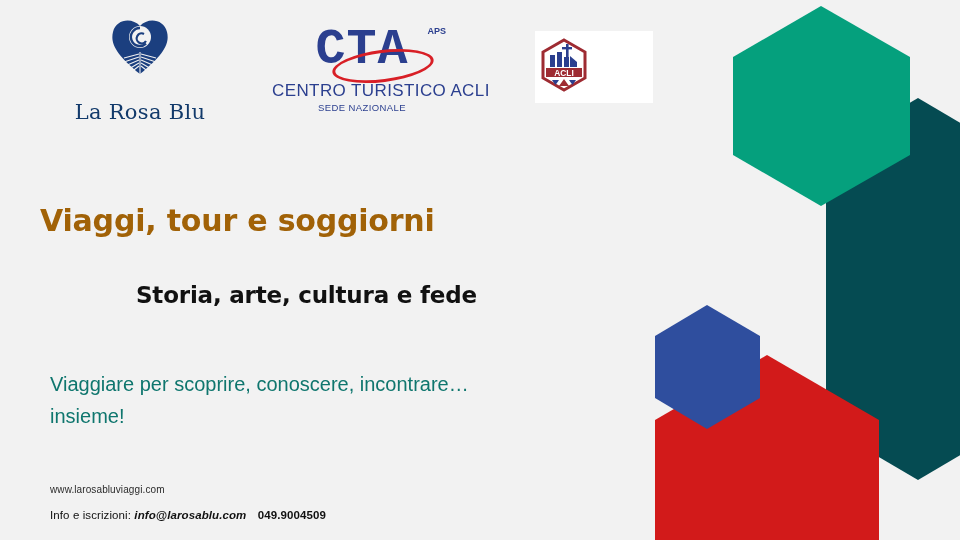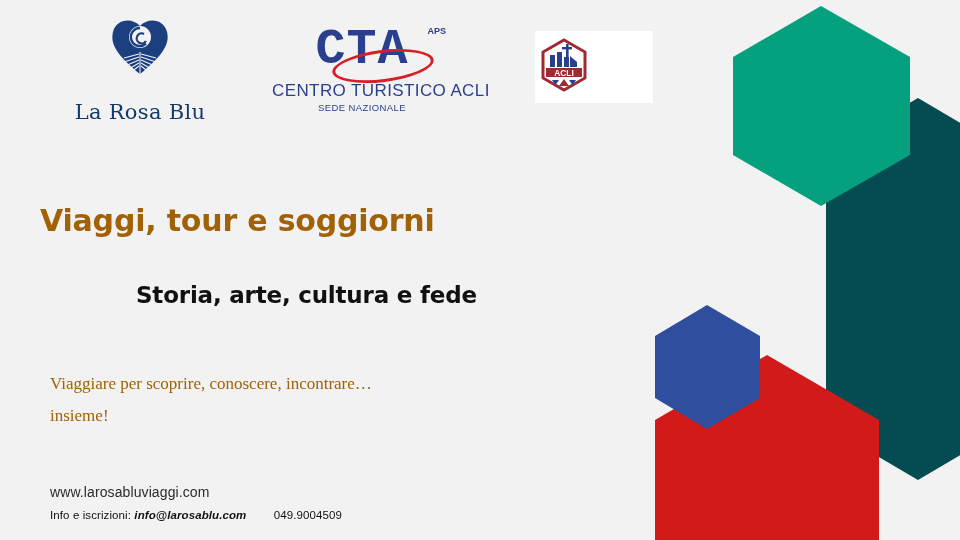--- a/index.html
+++ b/index.html
@@ -152,49 +152,49 @@
     font-size: 23px;
     color: #111111;
     letter-spacing: -0.2px;
     white-space: nowrap;
   }
   .subhead {
     position: absolute;
     left: 50px;
     top: 368px;
     width: 540px;
-    font-family: Liberation Serif, serif;
-    font-size: 17px;
+    font-family: Liberation Sans, sans-serif;
+    font-size: 20px;
     line-height: 32px;
-    color: #a16207;
+    color: #0f766e;
   }
   .subhead span { display: block; }
 
   
   .footer-url {
     position: absolute;
     left: 50px;
     top: 484px;
     font-family: "Liberation Sans", sans-serif;
-    font-size: 14px;
+    font-size: 10px;
     color: #2b2b2b;
     letter-spacing: 0.1px;
   }
   .footer-contact {
     position: absolute;
     left: 50px;
     top: 509px;
     font-family: "Liberation Sans", sans-serif;
     font-size: 11.5px;
     color: #111111;
     letter-spacing: 0.1px;
     white-space: nowrap;
   }
   .footer-contact .em { font-weight: bold; font-style: italic; }
-  .footer-contact .phone { margin-left: 24px; }
+  .footer-contact .phone { margin-left: 8px; font-weight: bold; }
 </style>
 </head>
 <body>
 
 <div id="slide">
 
   <svg class="hex-layer" viewBox="0 0 960 540" width="960" height="540" xmlns="http://www.w3.org/2000/svg">
     <polygon points="918,98 1010,152 1010,426 918,480 826,426 826,152" fill="#054b52"></polygon>
     <polygon points="821,6 910,57 910,155 821,206 733,155 733,57" fill="#05a07d"></polygon>
     <polygon points="767,355 879,420 879,585 767,650 655,585 655,420" fill="#d21a1a"></polygon>

